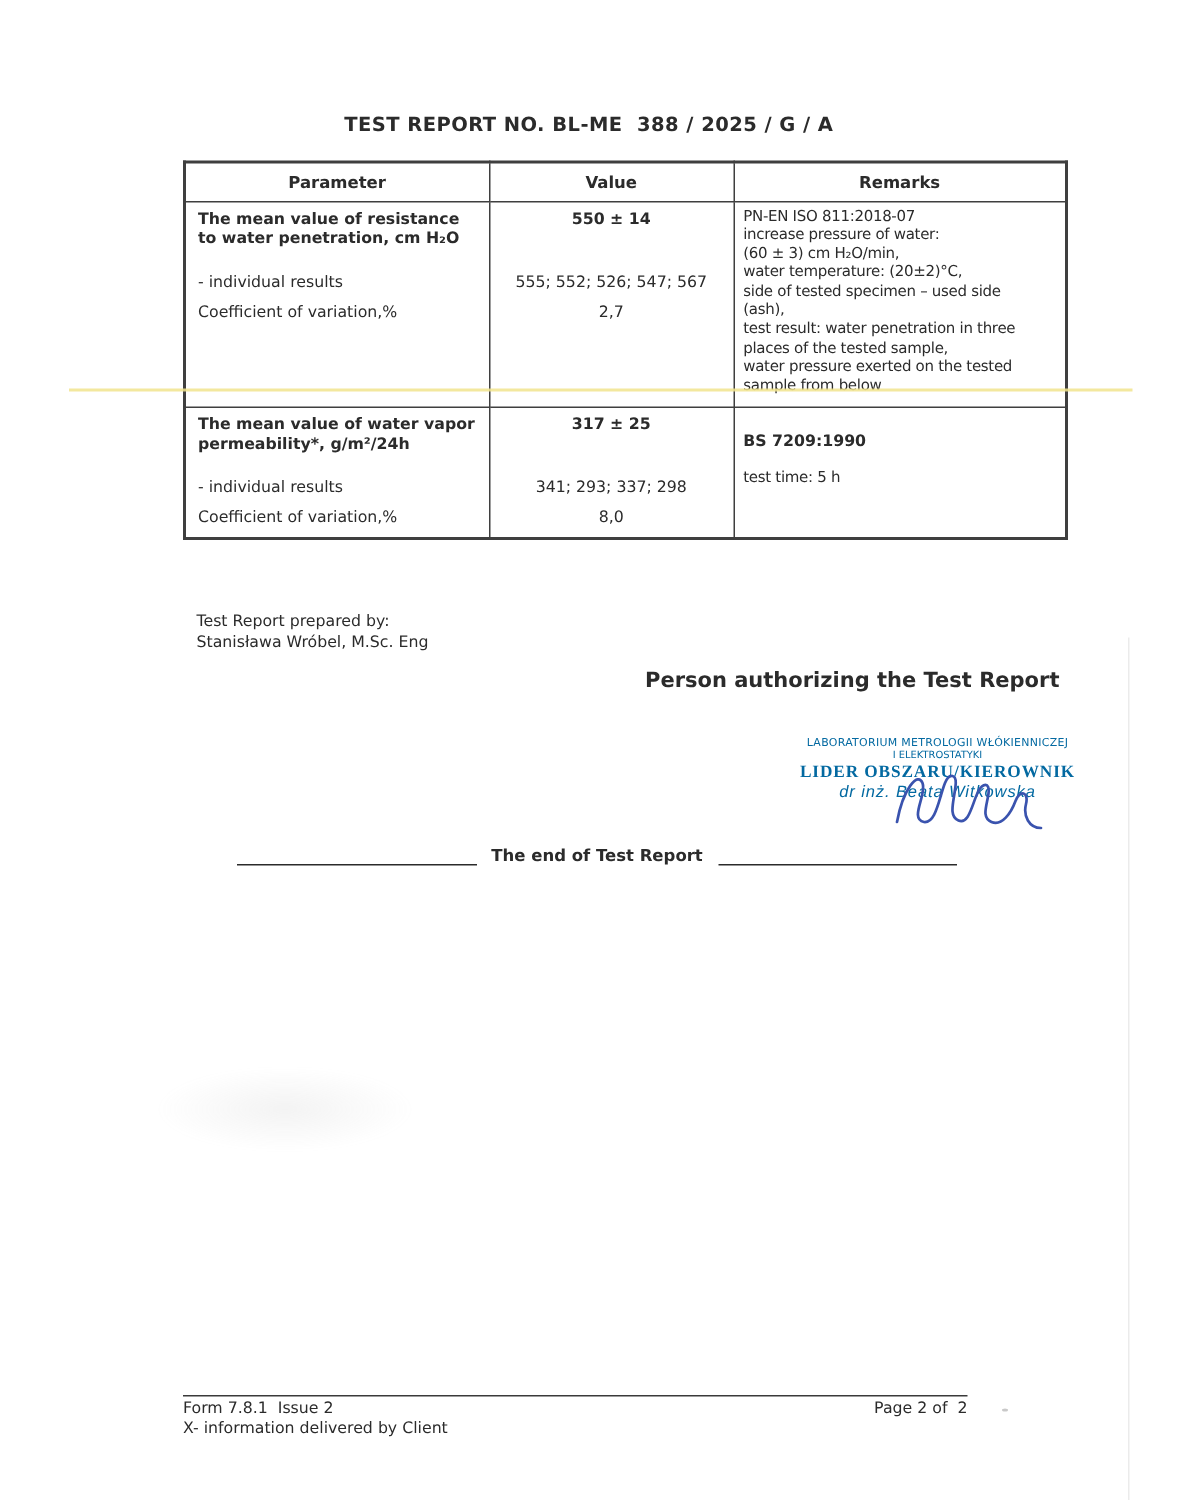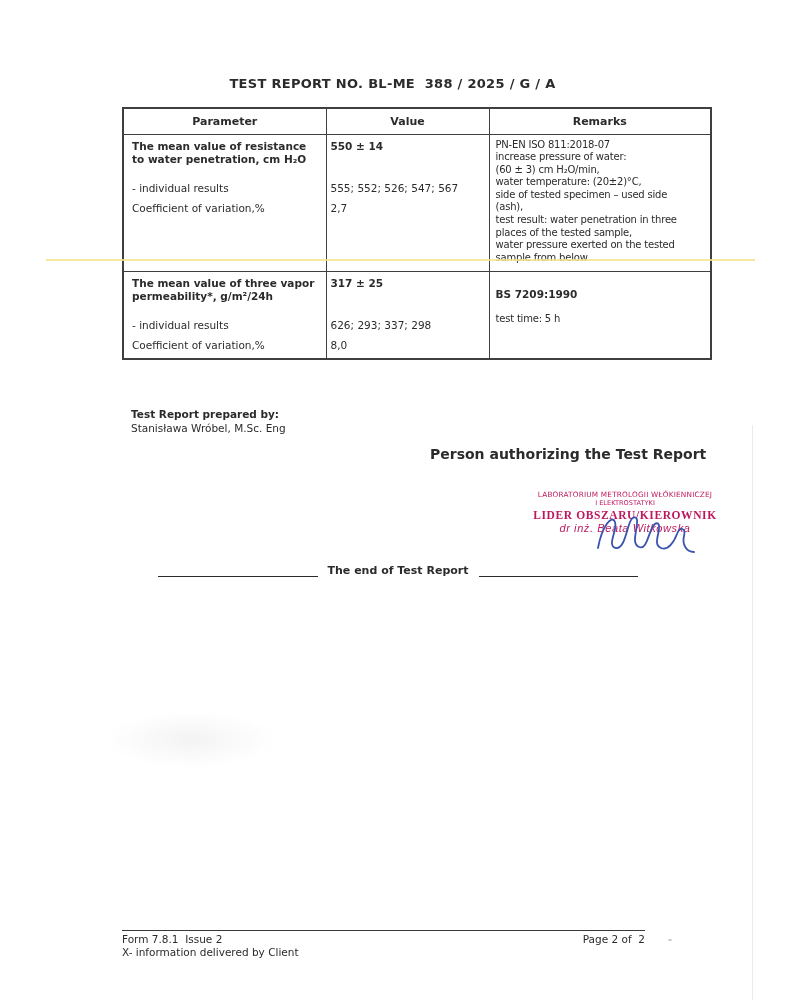--- a/index.html
+++ b/index.html
@@ -29,21 +29,21 @@
   }
   .report-table { border: 2px solid #3f3f3f; }
   .col-param { width: 203px; }
   .col-value { width: 163px; }
   .col-remarks { width: 222px; }
   .report-table th {
     height: 26px; font-size: 11px; font-weight: bold;
     text-align: center; vertical-align: middle; padding: 2px;
   }
   td.cell-param { padding: 5px 8px; }
-  td.cell-value { padding: 5px 4px; }
+  td.cell-value { padding: 5px 4px; text-align: center; }
   td.cell-remarks { padding: 4px 6px; }
   .row-main { height: 137px; }
   .row-vapor td { height: 88px; }
   .row-cond td { height: 42px; padding: 5px 8px; line-height: 13px; }
 
   .cell-main {
     white-space: pre-line; font-weight: bold; line-height: 13.5px;
     min-height: 27px; margin-bottom: 15px;
   }
   .cell-sub1 { margin-bottom: 8px; }
@@ -69,32 +69,32 @@
     background: radial-gradient(closest-side, rgba(170,170,170,0.14), rgba(170,170,170,0));
     filter: blur(2px);
   }
   .scan-speck {
     position: absolute; top: 939px; left: 668px; width: 4px; height: 2px;
     background: #c9c9c9; border-radius: 50%;
   }
 
   
   .prepared { position: absolute; top: 408px; left: 131px; font-size: 10.5px; line-height: 13.5px; }
-  .prepared .label { font-weight: bold; }
+  .prepared .label { font-weight: normal; }
 
   
   .authorizing {
     position: absolute; top: 446px; left: 430px;
     font-size: 14px; font-weight: bold;
   }
 
   
   .stamp {
     position: absolute; top: 490px; left: 520px; width: 210px;
-    text-align: center; color: #be185d; z-index: 2;
+    text-align: center; color: #0369a1; z-index: 2;
   }
   .stamp-line1 { font-size: 7.3px; letter-spacing: 0.2px; line-height: 9px; }
   .stamp-line2 { font-size: 6.6px; line-height: 8px; }
   .stamp-line3 {
     font-family: "Liberation Serif", "DejaVu Serif", serif;
     font-size: 11.5px; font-weight: bold; letter-spacing: 0.6px; line-height: 14px;
     margin-top: 1px;
   }
   .stamp-name {
     font-family: Liberation Sans, sans-serif;
@@ -163,28 +163,28 @@
 side of tested specimen – used side
 (ash),
 test result: water penetration in three
 places of the tested sample,
 water pressure exerted on the tested
 sample from below</div>
     </td>
   </tr>
   <tr class="row-vapor">
     <td class="cell-param">
-      <div class="cell-main">The mean value of three vapor
+      <div class="cell-main">The mean value of water vapor
 permeability*, g/m²/24h</div>
       <div class="cell-sub1">- individual results</div>
       <div>Coefficient of variation,%</div>
     </td>
     <td class="cell-value">
       <div class="cell-main">317 ± 25</div>
-      <div class="cell-sub1">626; 293; 337; 298</div>
+      <div class="cell-sub1">341; 293; 337; 298</div>
       <div>8,0</div>
     </td>
     <td class="cell-remarks">
       <div class="remarks-block">
         <div class="remarks-title">BS 7209:1990</div>
         <div>test time: 5 h</div>
       </div>
     </td>
   </tr>
 </tbody>

